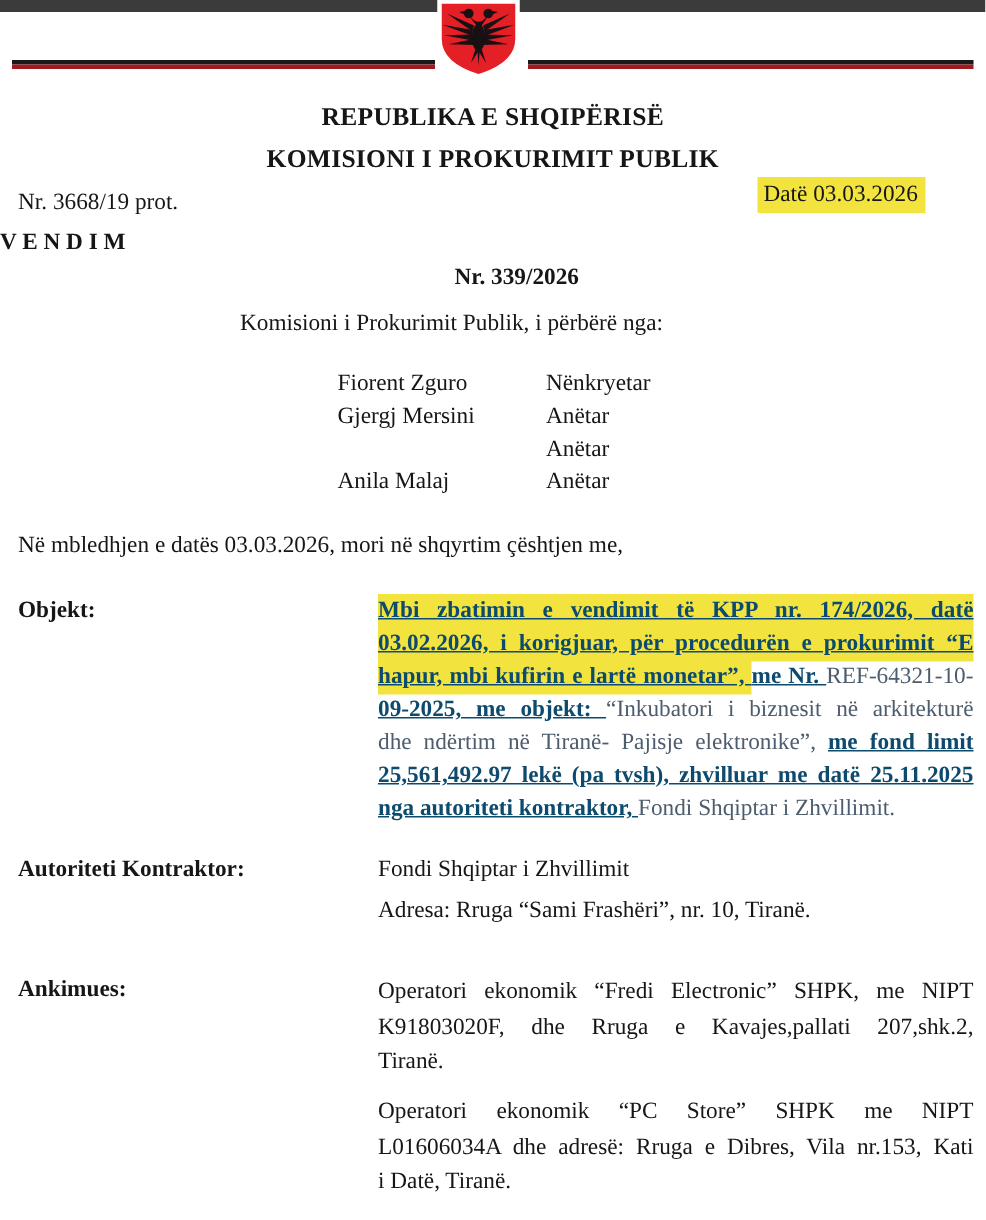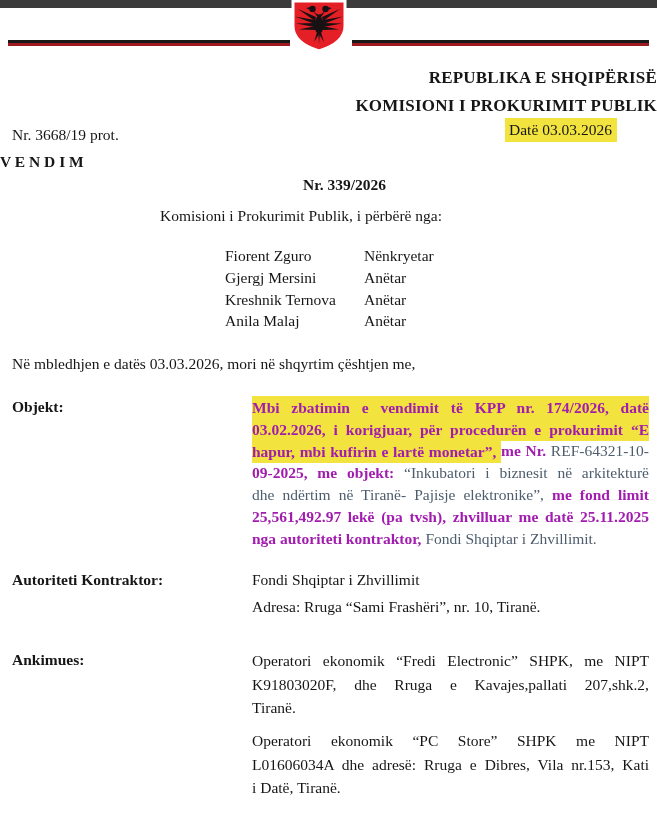--- a/index.html
+++ b/index.html
@@ -9,21 +9,21 @@
   .topbar { position:absolute; left:0; top:0; width:657px; height:8px; background:#3b3b3c; }
 
   .rule { position:absolute; top:40px; }
   .rule-left  { left:8px;  width:282px; }
   .rule-right { left:352px; width:297px; }
   .rule-black { height:2.5px; background:#191919; }
   .rule-red   { height:3px; background:#9e1c21; margin-top:0.5px; }
 
   .emblem { position:absolute; left:289px; top:0; width:60px; height:55px; }
 
-  .title { position:absolute; left:0; width:657px; text-align:right; font-weight:bold; font-size:17px; line-height:20px; letter-spacing:0.2px; }
+  .title { position:absolute; left:0; width:657px; text-align:center; font-weight:bold; font-size:17px; line-height:20px; letter-spacing:0.2px; }
   .title1 { top:68px; }
   .title2 { top:96px; }
 
   .proto { position:absolute; left:12px; top:124px; font-size:15.5px; line-height:22px; }
   .date-hl { position:absolute; left:505px; top:118px; background:#f2e33e; font-size:15.5px; line-height:20px; padding:2px 5px 2px 4px; }
 
   .vendim    { position:absolute; left:0; top:151px; width:657px; text-align:left; font-weight:bold; font-size:15.5px; line-height:22px; }
   .vendim-nr { position:absolute; left:0; top:174px; width:657px; text-align:center; font-weight:bold; font-size:15.5px; line-height:22px;padding-left:32px; }
 
   .intro { position:absolute; left:0; top:205px; width:602px; text-align:center; font-size:15.5px; line-height:22px; }
@@ -38,21 +38,21 @@
   .label { position:absolute; left:12px; font-weight:bold; font-size:15.5px; line-height:22px; }
   .objekt-label { top:396px; }
   .ak-label  { top:569px; }
   .ank-label { top:649px; }
 
   .col { position:absolute; left:252px; width:397px; }
   .objekt-par { top:396px; }
   .jline { font-size:15.5px; line-height:22px; text-align:justify; text-align-last:justify; }
   .lline { font-size:15.5px; line-height:22px; text-align:left; }
 
-  .b  { font-weight:bold; color:#a21caf; }
+  .b  { font-weight:bold; color:#0c4a6e;text-decoration:underline; }
   .gr { color:#4d5d6d; }
   .hl { background:#f2e33e; padding:2.5px 0 3.5px 0; }
 
   .ak-value   { position:absolute; left:252px; top:569px; font-size:15.5px; line-height:22px; }
   .ak-adresa  { position:absolute; left:252px; top:596px; font-size:15.5px; line-height:22px;text-align:right; }
 
   .ank-par .jline, .ank-par .lline { line-height:23.5px; }
   .ank-par1 { top:649px; }
   .ank-par2 { top:729px; }
 </style>
@@ -111,21 +111,20 @@
   <div class="members">
     <div class="member-row">
       <span class="member-name">Fiorent Zguro</span>
       <span class="member-role">Nënkryetar</span>
     </div>
     <div class="member-row">
       <span class="member-name">Gjergj Mersini</span>
       <span class="member-role">Anëtar</span>
     </div>
     <div class="member-row">
-      <span class="member-name">Kreshnik Ternova</span>
       <span class="member-role">Anëtar</span>
     </div>
     <div class="member-row">
       <span class="member-name">Anila Malaj</span>
       <span class="member-role">Anëtar</span>
     </div>
   </div>
 
   <div class="session">Në mbledhjen e datës 03.03.2026, mori në shqyrtim çështjen me,</div>
 

